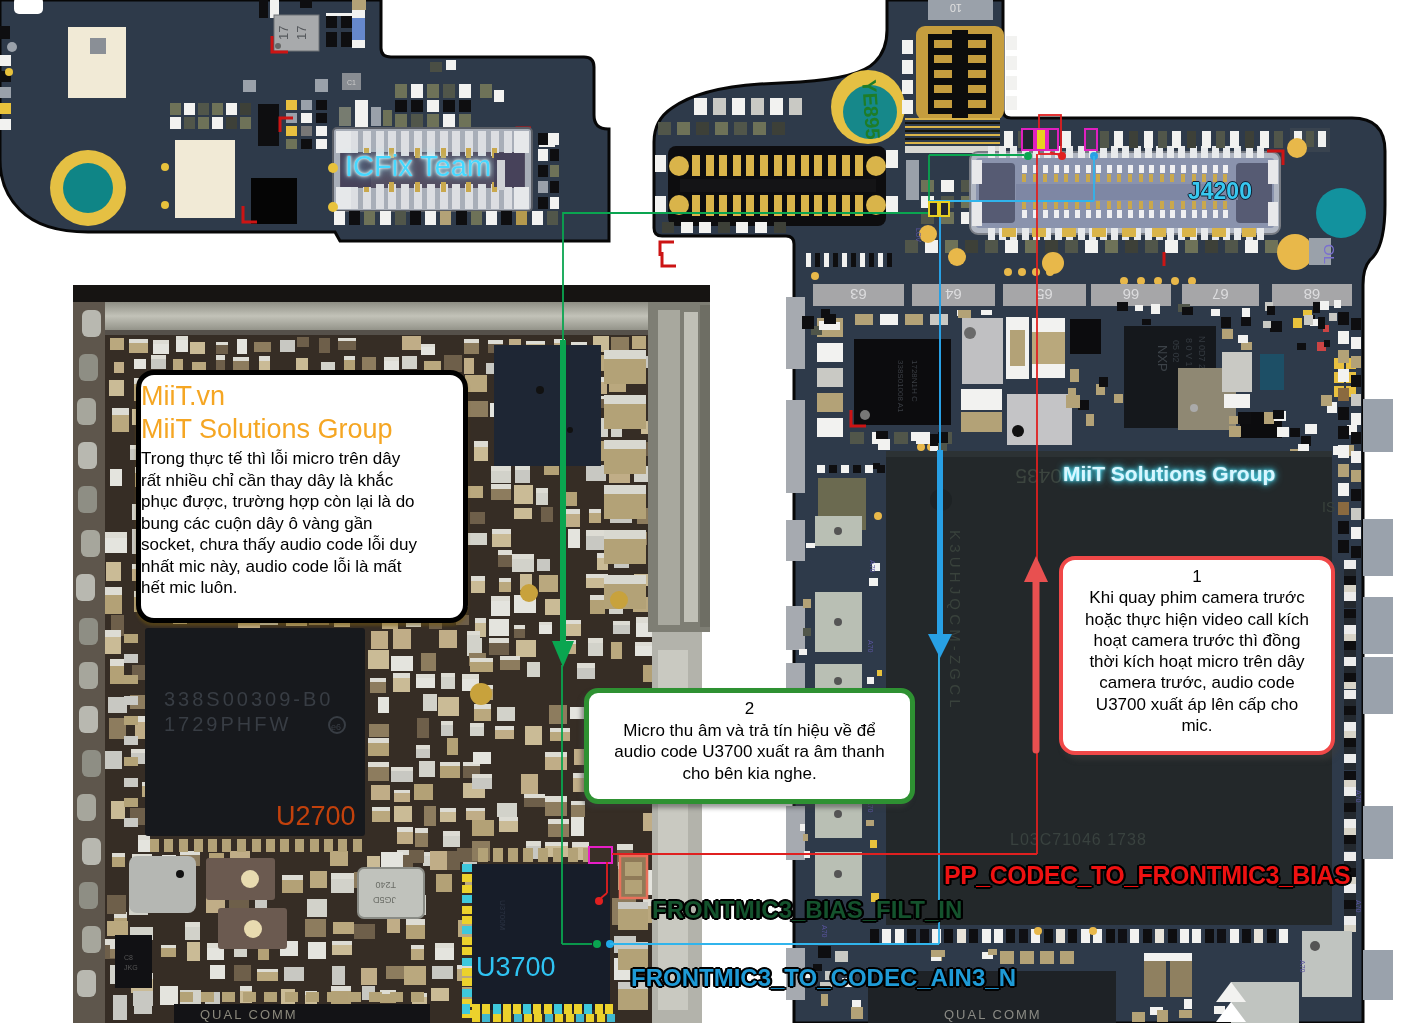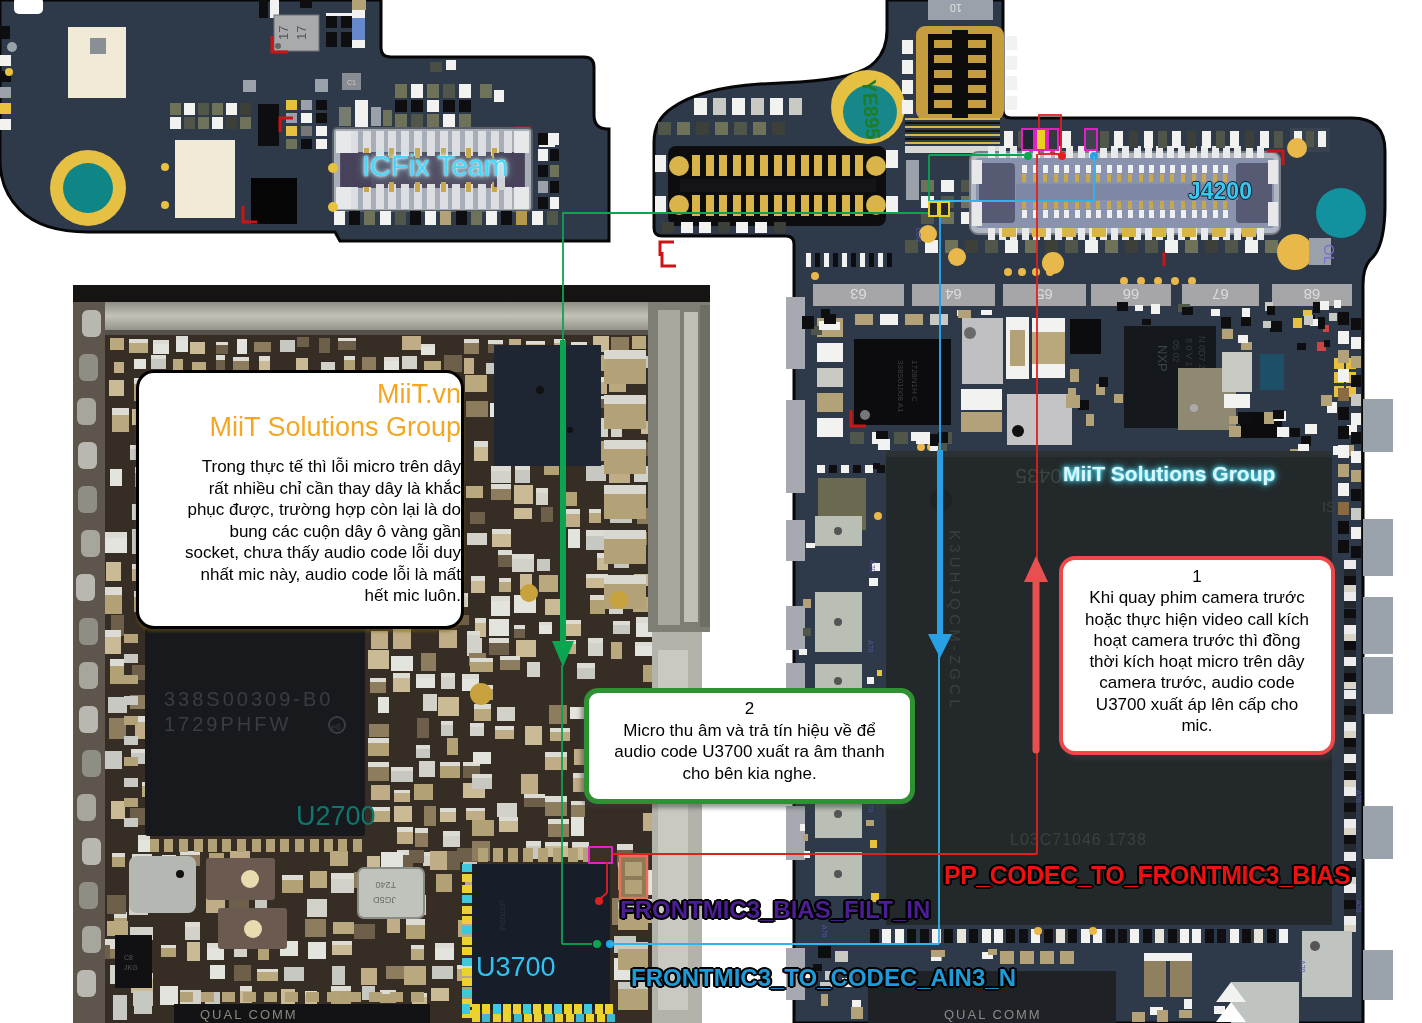--- a/index.html
+++ b/index.html
@@ -1567,30 +1567,30 @@
 <circle cx="1028" cy="156" r="4" fill="#0aa550"></circle>
 <rect x="1022" y="129" width="12" height="21" fill="#222630" stroke="#e020c0" stroke-width="2"></rect>
 <rect x="1036" y="129" width="10" height="21" fill="#e8d020" stroke="#e020c0" stroke-width="2"></rect>
 <rect x="1048" y="129" width="10" height="21" fill="#333845" stroke="#e020c0" stroke-width="2"></rect>
 <rect x="1085" y="129" width="12" height="21" fill="#3d4450" stroke="#e020c0" stroke-width="2"></rect>
 <rect x="929" y="202" width="9" height="14" fill="#222630" stroke="#e8d020" stroke-width="2"></rect>
 <rect x="940" y="202" width="9" height="14" fill="#222630" stroke="#e8d020" stroke-width="2"></rect>
 <path d="M 1267 151 L 1283 151 L 1283 165" stroke="#cc1414" stroke-width="3" fill="none"></path>
 <path d="M 1164 252 L 1164 266" stroke="#cc1414" stroke-width="3" fill="none"></path>
 </svg>
-<div style="position:absolute;left:136px;top:370px;width:322px;border:3px solid #000000;border-radius:18px;background:#fff;box-shadow:0 3px 3px rgba(120,90,10,.45);text-align:right;padding:5px 0 19px 0;">
+<div style="position:absolute;left:136px;top:370px;width:322px;border:5px solid #000000;border-radius:18px;background:#fff;box-shadow:0 3px 3px rgba(120,90,10,.45);text-align:left;padding:5px 0 19px 0;">
       <div style="color:#f5a623;font-size:27px;line-height:33px;">MiiT.vn<br>MiiT Solutions Group</div>
-      <div style="color:#000;font-size:17px;line-height:21.5px;margin-top:12px;">Trong thực tế thì lỗi micro trên dây<br>rất nhiều chỉ cần thay dây là khắc<br>phục được, trường hợp còn lại là do<br>bung các cuộn dây ô vàng gần<br>socket, chưa thấy audio code lỗi duy<br>nhất mic này, audio code lỗi là mất<br>hết mic luôn.</div>
+      <div style="color:#000;font-size:17px;line-height:21.5px;margin-top:2px;">Trong thực tế thì lỗi micro trên dây<br>rất nhiều chỉ cần thay dây là khắc<br>phục được, trường hợp còn lại là do<br>bung các cuộn dây ô vàng gần<br>socket, chưa thấy audio code lỗi duy<br>nhất mic này, audio code lỗi là mất<br>hết mic luôn.</div>
     </div>
 <div style="position:absolute;left:584px;top:688px;width:321px;border:5px solid #2e9132;border-radius:14px;background:#fff;box-shadow:-3px 4px 4px rgba(60,60,60,.5);text-align:center;padding:5px 0 15px 0;">
       <div style="color:#000;font-size:17px;line-height:21.5px;">2<br>Micro thu âm và trả tín hiệu về để<br>audio code U3700 xuất ra âm thanh<br>cho bên kia nghe.</div>
     </div>
 <div style="position:absolute;left:1059px;top:556px;width:268px;height:185px;border:4.5px solid #f04848;border-radius:16px;background:#fff;box-shadow:4px 5px 5px rgba(60,60,60,.55);text-align:center;padding:6px 0 0 0;">
       <div style="color:#000;font-size:17px;line-height:21.3px;">1<br>Khi quay phim camera trước<br>hoặc thực hiện video call kích<br>hoạt camera trước thì đồng<br>thời kích hoạt micro trên dây<br>camera trước, audio code<br>U3700 xuất áp lên cấp cho<br>mic.</div>
     </div>
-<div style="position:absolute;left:296px;top:801px;color:#0f766e;font-size:27px;">U2700</div>
+<div style="position:absolute;left:276px;top:801px;color:#c2410c;font-size:27px;">U2700</div>
 <div style="position:absolute;left:476px;top:952px;color:#2fc3f2;font-size:27px;">U3700</div>
 <div style="position:absolute;left:944px;top:861px;color:#ee1111;font-size:25px;font-weight:bold;letter-spacing:-0.5px;text-shadow:-2px 0 0 #000,2px 0 0 #000,0 -2px 0 #000,0 2px 0 #000,-1px -1px 0 #000,1px -1px 0 #000,-1px 1px 0 #000,1px 1px 0 #000,-2px -1px 0 #000,2px 1px 0 #000,2px -1px 0 #000,-2px 1px 0 #000;">PP_CODEC_TO_FRONTMIC3_BIAS</div>
-<div style="position:absolute;left:620px;top:896px;color:#4c1d95;font-size:24px;font-weight:bold;text-shadow:-2px 0 0 #000,2px 0 0 #000,0 -2px 0 #000,0 2px 0 #000,-1px -1px 0 #000,1px -1px 0 #000,-1px 1px 0 #000,1px 1px 0 #000,-2px -1px 0 #000,2px 1px 0 #000,2px -1px 0 #000,-2px 1px 0 #000;">FRONTMIC3_BIAS_FILT_IN</div>
+<div style="position:absolute;left:652px;top:896px;color:#14532d;font-size:24px;font-weight:bold;text-shadow:-2px 0 0 #000,2px 0 0 #000,0 -2px 0 #000,0 2px 0 #000,-1px -1px 0 #000,1px -1px 0 #000,-1px 1px 0 #000,1px 1px 0 #000,-2px -1px 0 #000,2px 1px 0 #000,2px -1px 0 #000,-2px 1px 0 #000;">FRONTMIC3_BIAS_FILT_IN</div>
 <div style="position:absolute;left:631px;top:952px;color:#1e9ad6;font-size:24px;font-weight:bold;text-shadow:-2px 0 0 #000,2px 0 0 #000,0 -2px 0 #000,0 2px 0 #000,-1px -1px 0 #000,1px -1px 0 #000,-1px 1px 0 #000,1px 1px 0 #000,-2px -1px 0 #000,2px 1px 0 #000,2px -1px 0 #000,-2px 1px 0 #000;margin-top:12px;">FRONTMIC3_TO_CODEC_AIN3_N</div>
-<div style="position:absolute;left:345px;top:150px;width:180px;text-align:center;color:#45d8ff;font-size:29px;text-shadow:0 0 4px #eaffff,0 0 8px #8ae8ff,0 0 2px #ffffff;">ICFix Team</div>
+<div style="position:absolute;left:345px;top:150px;width:180px;color:#45d8ff;font-size:29px;text-shadow:0 0 4px #eaffff,0 0 8px #8ae8ff,0 0 2px #ffffff;">ICFix Team</div>
 <div style="position:absolute;left:1188px;top:178px;color:#38c8f0;font-size:23px;font-weight:bold;text-shadow:-1px 0 #123,1px 0 #123,0 -1px #123,0 1px #123;text-align:right;">J4200</div>
 <div style="position:absolute;left:1063px;top:462px;color:#d8f6ff;font-size:21px;font-weight:bold;text-shadow:0 0 5px #40d8f0,0 0 9px #40d8f0,0 0 2px #baf4ff;">MiiT Solutions Group</div>
 </div>
 </body></html>

